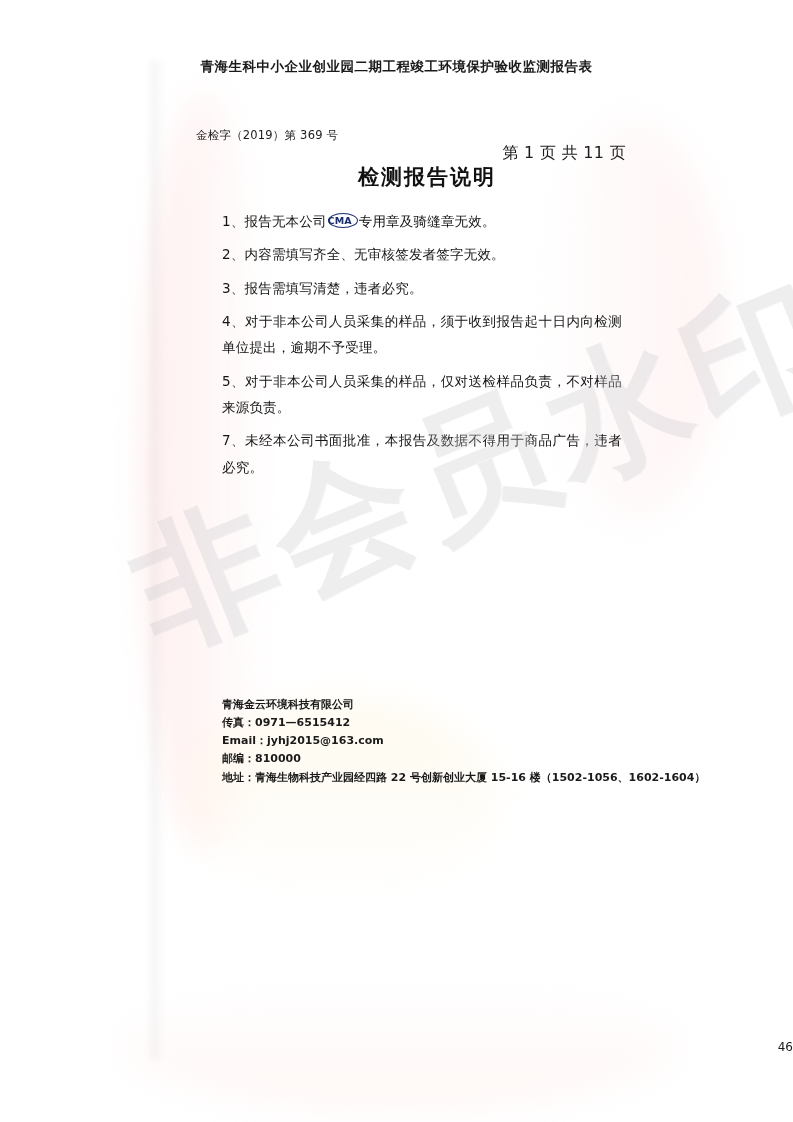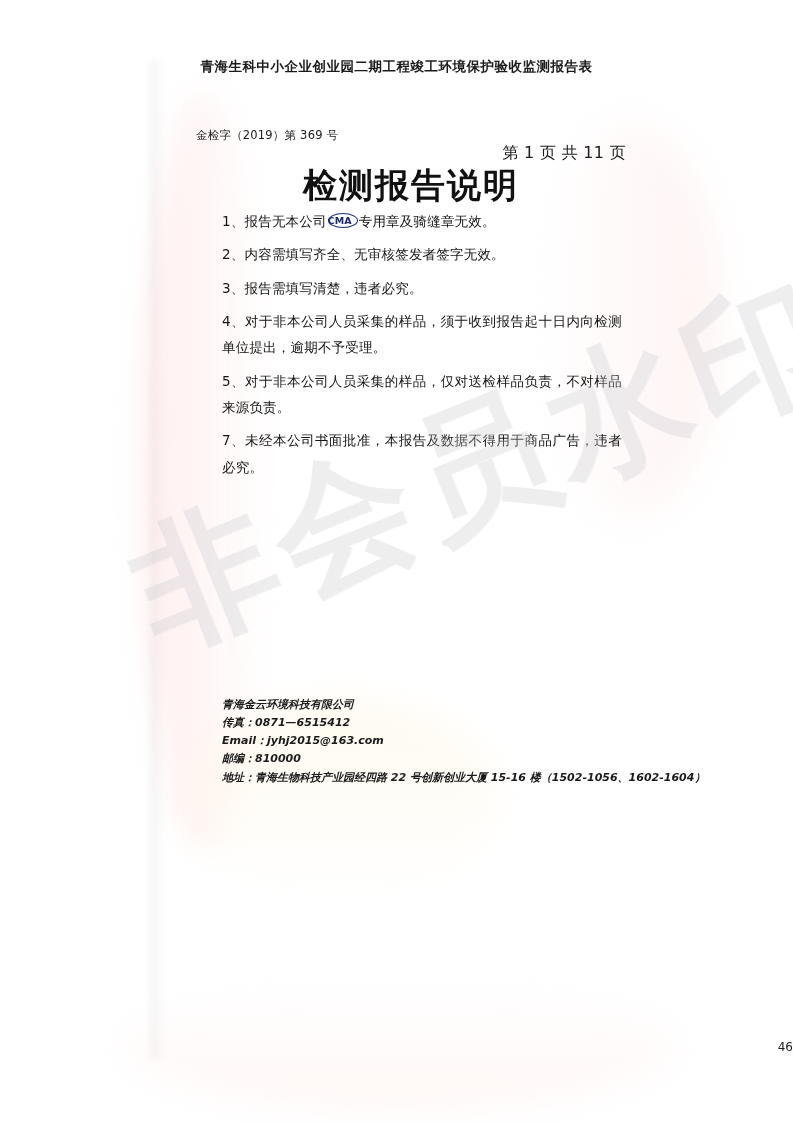--- a/index.html
+++ b/index.html
@@ -61,25 +61,25 @@
     right: 0;
     top: 25px;
     font-size: 16px;
     color: #1b1b1b;
     font-family: "DejaVu Sans", sans-serif;
     letter-spacing: 0.3px;
   }
 
   .doc-title {
     position: absolute;
-    left: 0;
+    left: 16px;
     top: 45px;
     width: 430px;
     text-align: center;
-    font-size: 34px;
+    font-size: 21px;
     font-weight: bold;
     color: #111;
     letter-spacing: 2px;
     font-family: "DejaVu Sans", sans-serif;
   }
 
   .clauses {
     position: absolute;
     left: 26px;
     top: 90px;
@@ -125,21 +125,20 @@
     color: #1b2c6b;
     font-family: "DejaVu Sans", sans-serif;
     letter-spacing: 0px;
   }
 
   .contact {
     position: absolute;
     left: 26px;
     top: 578px;
     width: 400px;
-    font-style: italic;
   }
   .contact div {
     font-size: 11px;
     line-height: 1.65;
     color: #1a1a1a;
     font-family: "DejaVu Sans", sans-serif;
     font-weight: bold;
     white-space: nowrap;
   }
 
@@ -252,21 +251,21 @@
 
 
       <div class="clause">
         <span>7、</span><span>未经本公司书面批准，本报告及数据不得用于商品广告，违者必究。</span>
       </div>
 
     </div>
 
     <div class="contact">
       <div>青海金云环境科技有限公司</div>
-      <div>传真：0871—6515412</div>
+      <div>传真：0971—6515412</div>
       <div>Email：jyhj2015@163.com</div>
       <div>邮编：810000</div>
       <div>地址：青海生物科技产业园经四路 22 号创新创业大厦 15-16 楼（1502-1056、1602-1604）</div>
     </div>
 
   </div>
 
   <div class="watermark">非会员水印</div>
 
   <div class="folio">46</div>

